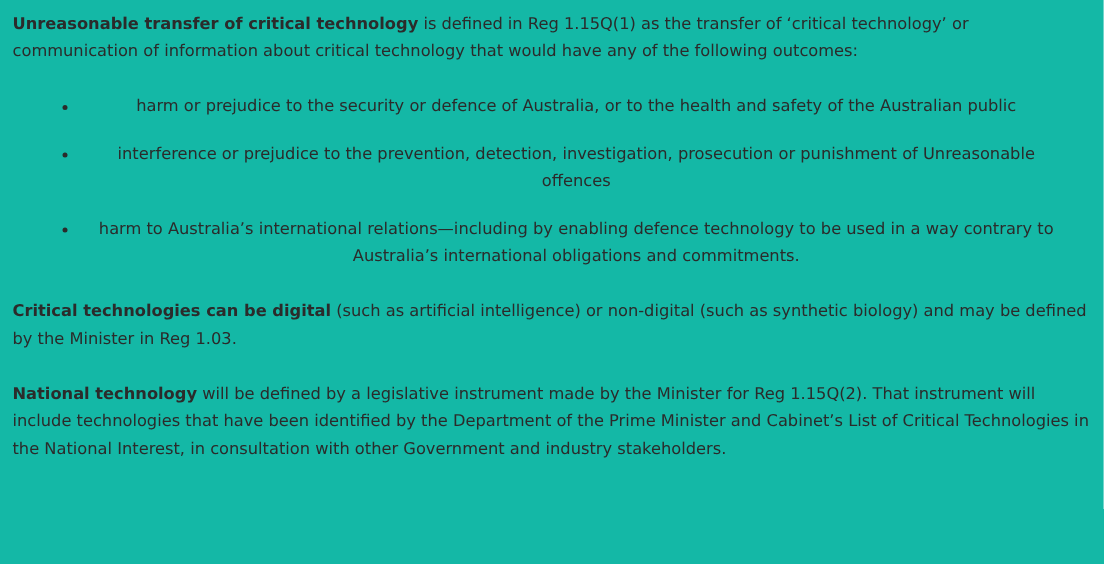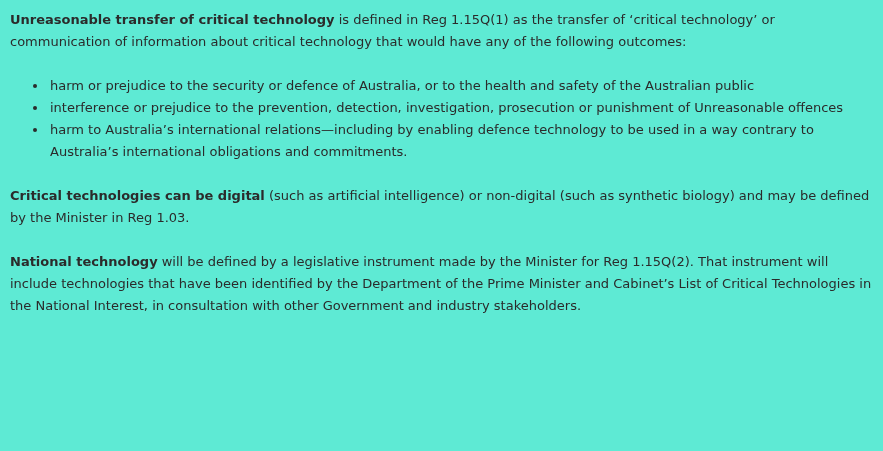--- a/index.html
+++ b/index.html
@@ -9,40 +9,41 @@
   }
   .doc {
     width: 883px;
     height: 451px;
     box-sizing: border-box;
     padding: 9px 11px 10px 10px;
     font-family: "DejaVu Sans", "Liberation Sans", sans-serif;
     font-size: 13px;
     line-height: 22px;
     color: #2b2b2b;
-    background: #5eead4;
+    background: #14b8a6;
     overflow: hidden;
   }
   .doc p {
     margin: 0 0 22px 0;
   }
   .doc p.last {
     margin-bottom: 0;
   }
   .doc b {
     font-weight: bold;
   }
   .doc ul {
     margin: 0 0 22px 0;
     padding: 0 0 0 38px;
     list-style: disc outside;
   }
   .doc li {
-    margin: 0;
+    margin: 16px;
     padding-left: 2px;
+    text-align: center;
   }
 </style>
 </head>
 <body>
 
 <div class="doc">
 
   <p><b>Unreasonable transfer of critical technology</b><span> is defined in Reg 1.15Q(1) as the transfer of ‘critical technology’ or communication of information about critical technology that would have any of the following outcomes:</span></p>
 
   <ul>

